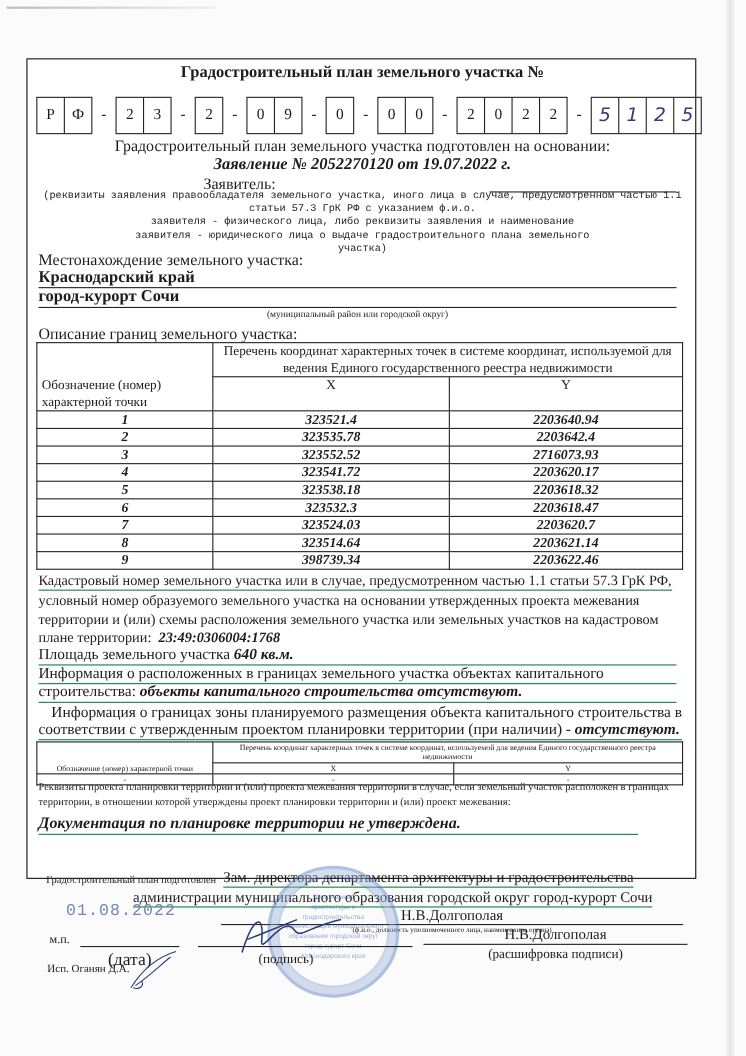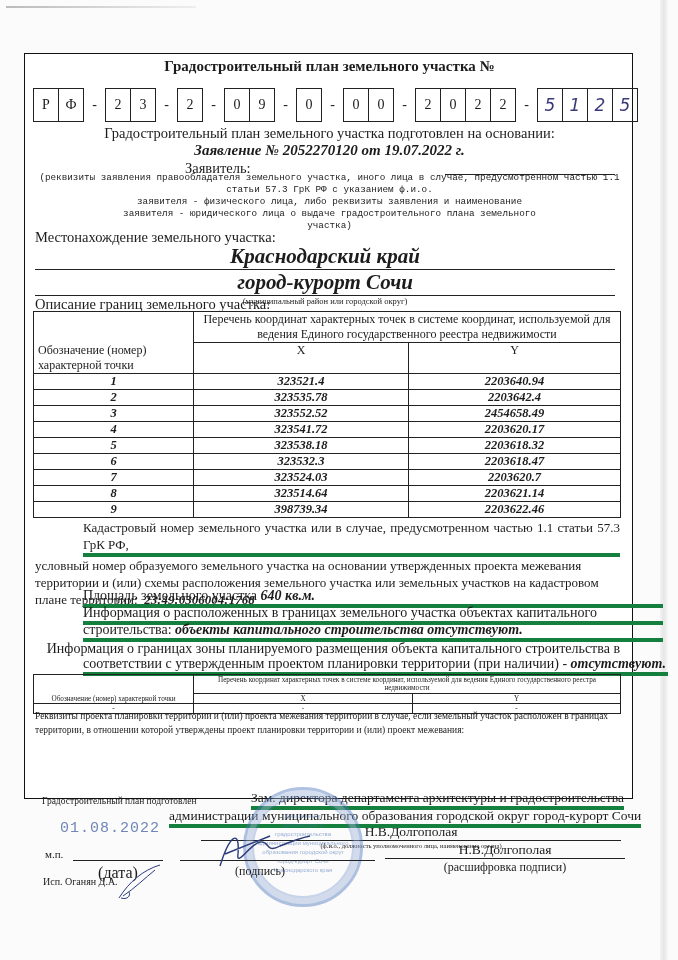--- a/index.html
+++ b/index.html
@@ -22,28 +22,28 @@
   .box.hand span { font-family: "DejaVu Sans", sans-serif; font-style: italic; color: #3a3a7a; font-size: 17px; }
   .dash { width: 21px; text-align: center; font-size: 14px; }
   .center { text-align: center; }
   .basis { left: 0; width: 609px; top: 71px; font-size: 14.5px; }
   .stmt { left: 0; width: 609px; top: 88px; font-size: 15px; font-style: italic; font-weight: bold; }
   .appl { left: 160px; top: 106px; font-size: 14.5px; }
   .applline { left: 420px; top: 120px; width: 170px; border-top: 1px solid #222; }
   .mono { font-family: "Liberation Mono", monospace; font-size: 9.3px; line-height: 12px; }
   .req { left: 0; width: 609px; top: 118px; }
   .locl { left: 10px; top: 175px; font-size: 14.5px; }
-  .fillline { border-bottom: 1px solid #222; text-align: center; font-style: italic; font-weight: bold; font-size: 21px; }
+  .fillline { border-bottom: 1px solid #222; text-align: left; font-weight: bold; font-size: 15px; }
   .cap { font-size: 8.5px; text-align: center; }
   table { border-collapse: collapse; }
   .t1 { left: 8px; top: 257px; width: 588px; font-size: 12px; }
   .t1 td { border: 1px solid #222; padding: 0; height: 15px; text-align: center; }
   .t1 td.v { font-style: italic; font-weight: bold; font-size: 12.5px; }
   .para { font-size: 13px; line-height: 17px; }
-  .ul { border-bottom: 4px solid #15803d; margin-left: 48px; }
+  .ul { border-bottom: 1px solid #15803d; }
   .bi { font-style: italic; font-weight: bold; }
   .t2 { left: 8px; top: 594px; width: 588px; font-size: 7.2px; }
   .t2 td { border: 1px solid #222; padding: 0 2px; text-align: center; height: 9px; }
   .small { font-size: 9.5px; line-height: 14px; }
   .stamp {
     left: 218px; top: 733px; width: 120px; height: 120px; border-radius: 50%;
     border: 3px solid rgba(80,120,190,0.45); box-shadow: inset 0 0 0 6px rgba(255,255,255,0.2), inset 0 0 0 8px rgba(80,120,190,0.3);
     color: rgba(70,110,180,0.55); font-size: 6px; text-align: center; line-height: 9px; box-sizing: border-box; padding-top: 22px;
     font-family: "Liberation Sans", sans-serif;
   }
@@ -144,21 +144,21 @@
           <td class="v">2203640.94</td>
         </tr>
     <tr>
           <td class="v">2</td>
           <td class="v">323535.78</td>
           <td class="v">2203642.4</td>
         </tr>
     <tr>
           <td class="v">3</td>
           <td class="v">323552.52</td>
-          <td class="v">2454658.49</td>
+          <td class="v">2716073.93</td>
         </tr>
     <tr>
           <td class="v">4</td>
           <td class="v">323541.72</td>
           <td class="v">2203620.17</td>
         </tr>
     <tr>
           <td class="v">5</td>
           <td class="v">323538.18</td>
           <td class="v">2203618.32</td>
@@ -220,20 +220,21 @@
       <td>-</td>
       <td>-</td>
     </tr>
   </tbody>
     </table>
 
   <div class="abs small" style="left:10px; top:655px; width:590px;">
     <div>Реквизиты проекта планировки территории и (или) проекта межевания территории в случае, если земельный участок расположен в границах</div>
     <div>территории, в отношении которой утверждены проект планировки территории и (или) проект межевания:</div>
   </div>
+  <div class="abs ul bi" style="left:10px; top:687px; width:545px; font-size:14.5px;">Документация по планировке территории не  утверждена.</div>
 
   <div class="abs" style="left:17px; top:742px; font-size:9.5px;">Градостроительный план подготовлен</div>
   <div class="abs ul" style="left:178px; top:736px; font-size:13.5px; white-space:nowrap;">Зам. директора департамента архитектуры  и  градостроительства</div>
   <div class="abs ul" style="left:96px; top:754px; font-size:13.5px; white-space:nowrap;">администрации муниципального образования городской округ город-курорт Сочи</div>
   <div class="abs center" style="left:176px; top:770px; width:420px; font-size:13.5px; border-bottom:1px solid #222;">Н.В.Долгополая</div>
   <div class="abs center" style="left:176px; top:788px; width:420px; font-size:6.5px;">(ф.и.о., должность уполномоченного лица, наименование органа)</div>
 
   <div class="abs stamp">
     <div>Департамент</div>
     <div>архитектуры и</div>

